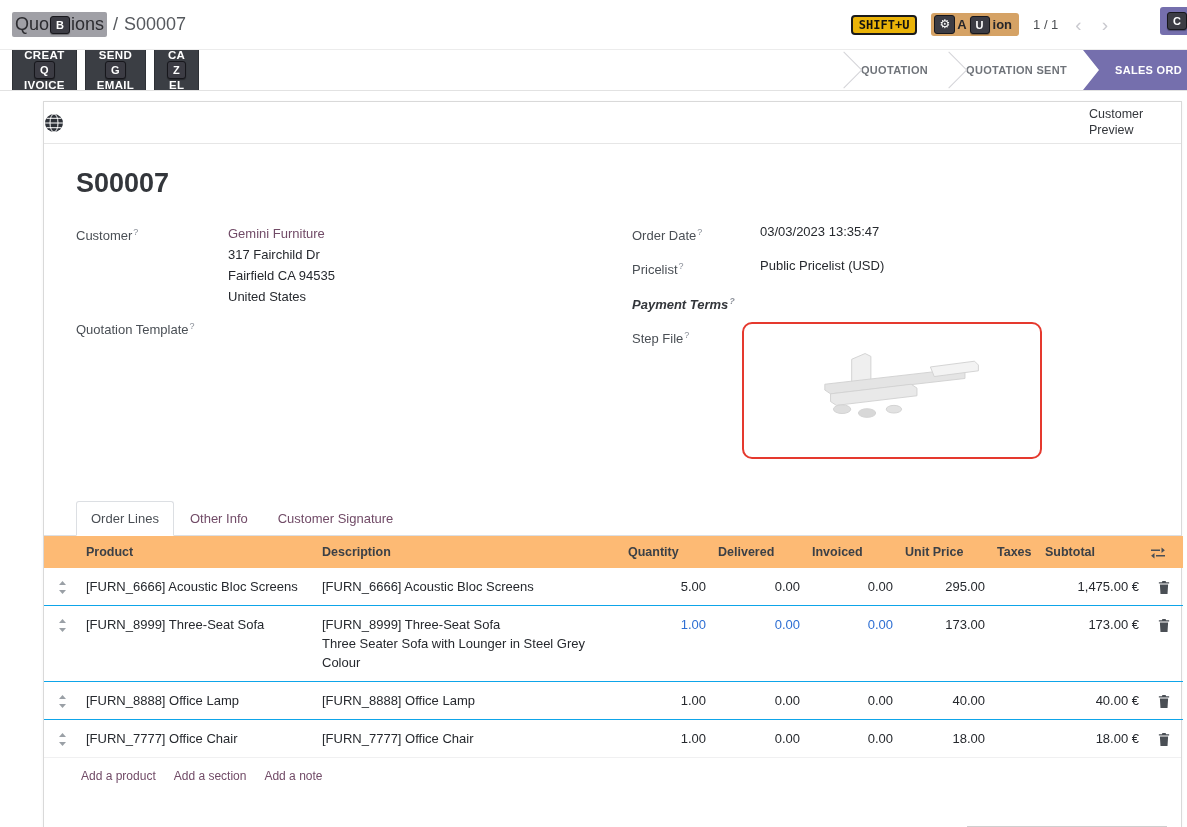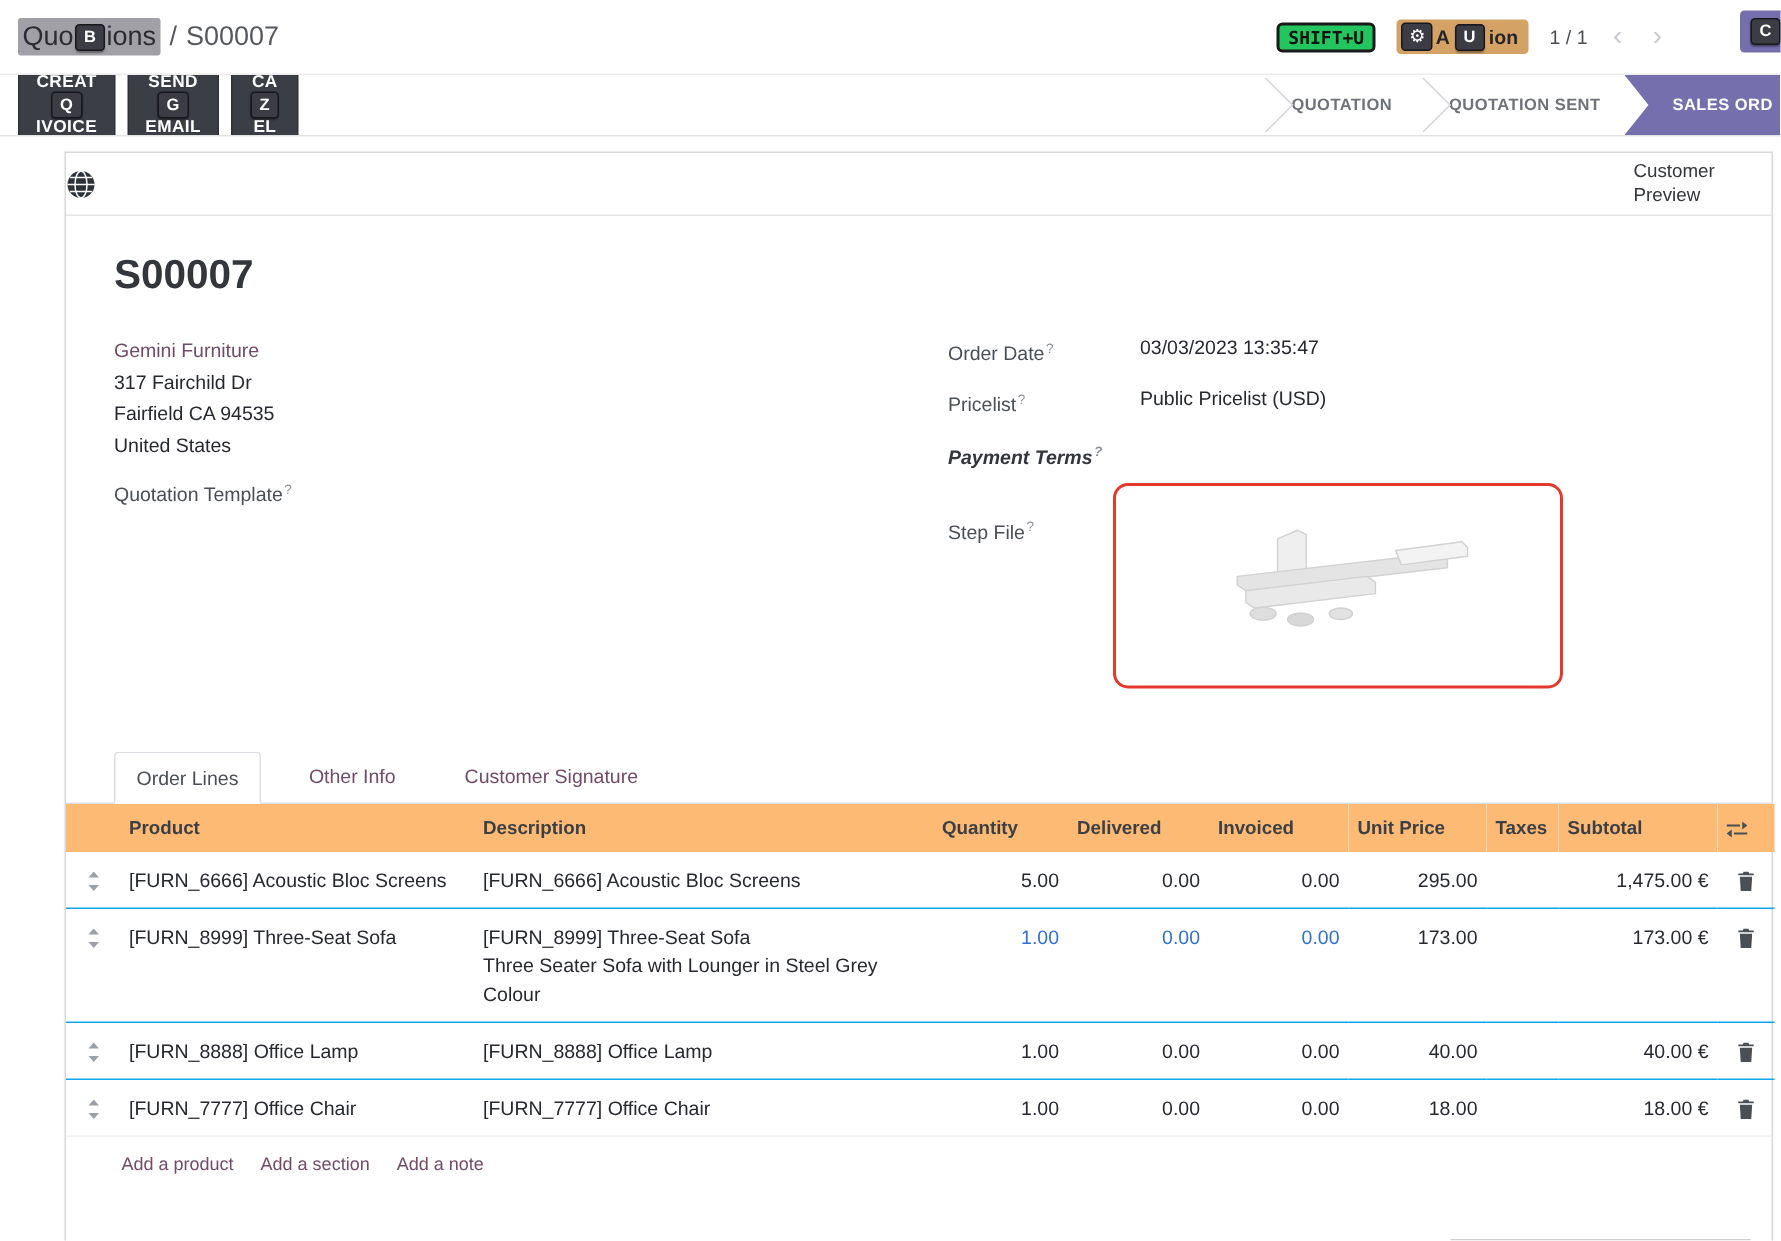--- a/index.html
+++ b/index.html
@@ -21,21 +21,21 @@
     font-size: 11px;
     font-weight: 700;
     line-height: 14px;
     padding: 1px 5px;
     vertical-align: middle;
     box-shadow: 0 1px 1px rgba(0,0,0,.35);
     margin: 0 1px;
   }
   .kbd {
     display: inline-block;
-    background: #22c55e;
+    background: #eab308;
     border: 2px solid #1a1a1a;
     border-radius: 4px;
     font-family: "DejaVu Sans Mono", monospace;
     font-size: 12px;
     font-weight: 700;
     color: #111;
     padding: 1px 6px;
   }
 
   
@@ -172,43 +172,43 @@
     cursor: pointer;
   }
   .preview-label { width: 66px; font-size: 12.5px; color: #33363b; line-height: 1.25; }
 
   .record-title { font-size: 27px; font-weight: 700; color: #33363b; margin: 24px 0 24px 32px; }
 
   .fields { display: grid; grid-template-columns: 556px auto; padding: 0 14px 0 32px; }
   .frow { display: flex; margin-bottom: 12px; }
   .flabel { width: 152px; flex: none; font-size: 13px; color: #4a4f55; line-height: 18px; }
   .flabel2 { width: 128px; flex: none; font-size: 13px; color: #4a4f55; line-height: 18px; }
-  .flabel-step { width: 110px; flex: none; font-size: 13px; color: #4a4f55; line-height: 18px; margin-top: 16px; }
+  .flabel-step { width: 110px; flex: none; font-size: 13px; color: #4a4f55; line-height: 18px; }
   .flabel.bold, .flabel2.bold { font-weight: 700; color: #33363b; font-style: italic; }
   .help { font-size: 9px; color: #8a8f98; vertical-align: super; margin-left: 1px; }
   .fvalue { font-size: 13px; color: #26292e; line-height: 18px; }
   .addr { line-height: 21px; }
   .link { color: var(--link_maroon, #714b67); cursor: pointer; }
   .cust-row { margin-bottom: 10px; }
   .tmpl-row { margin-top: 4px; }
 
   .step-box {
     width: 300px; height: 137px;
     border: 2px solid var(--stepfile_border_red, #e5392e);
     border-radius: 10px;
     display: flex; align-items: center; justify-content: center;
     margin-top: -4px;
     cursor: pointer;
   }
 
   
   .tabs {
     display: flex;
-    align-items: flex-start;
-    gap: 18px;
+    align-items: flex-end;
+    gap: 2px;
     padding-left: 32px;
     border-bottom: 1px solid #dcdfe3;
     margin-top: 30px;
   }
   .tab { padding: 9px 14px 9px; font-size: 13px; color: var(--link_maroon, #714b67); cursor: pointer; }
   .tab.active {
     background: #fff;
     border: 1px solid #dcdfe3;
     border-bottom: 1px solid #fff;
     margin-bottom: -1px;
@@ -314,20 +314,21 @@
     </svg>
     <span class="preview-label">Customer Preview</span>
   </div>
 
   <div class="record-title">S00007</div>
 
   <div class="fields">
 
     <div>
       <div class="frow cust-row">
+        <span class="flabel"><span>Customer</span><sup class="help">?</sup></span>
         <span class="fvalue addr">
           <span class="link">Gemini Furniture</span><br>
           <span>317 Fairchild Dr</span><br>
           <span>Fairfield CA 94535</span><br>
           <span>United States</span>
         </span>
       </div>
       <div class="frow tmpl-row">
         <span class="flabel"><span>Quotation Template</span><sup class="help">?</sup></span>
         <span class="fvalue"></span>

